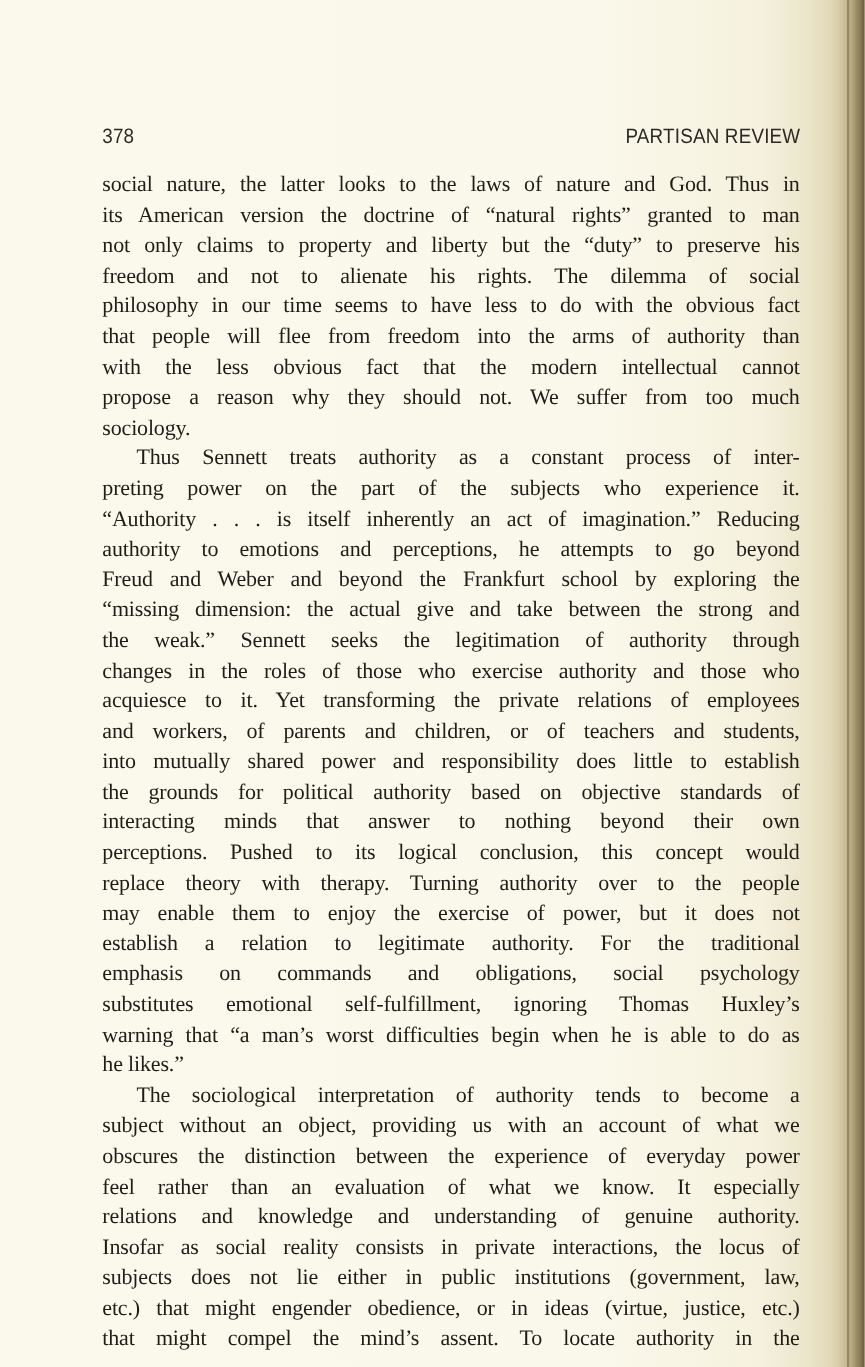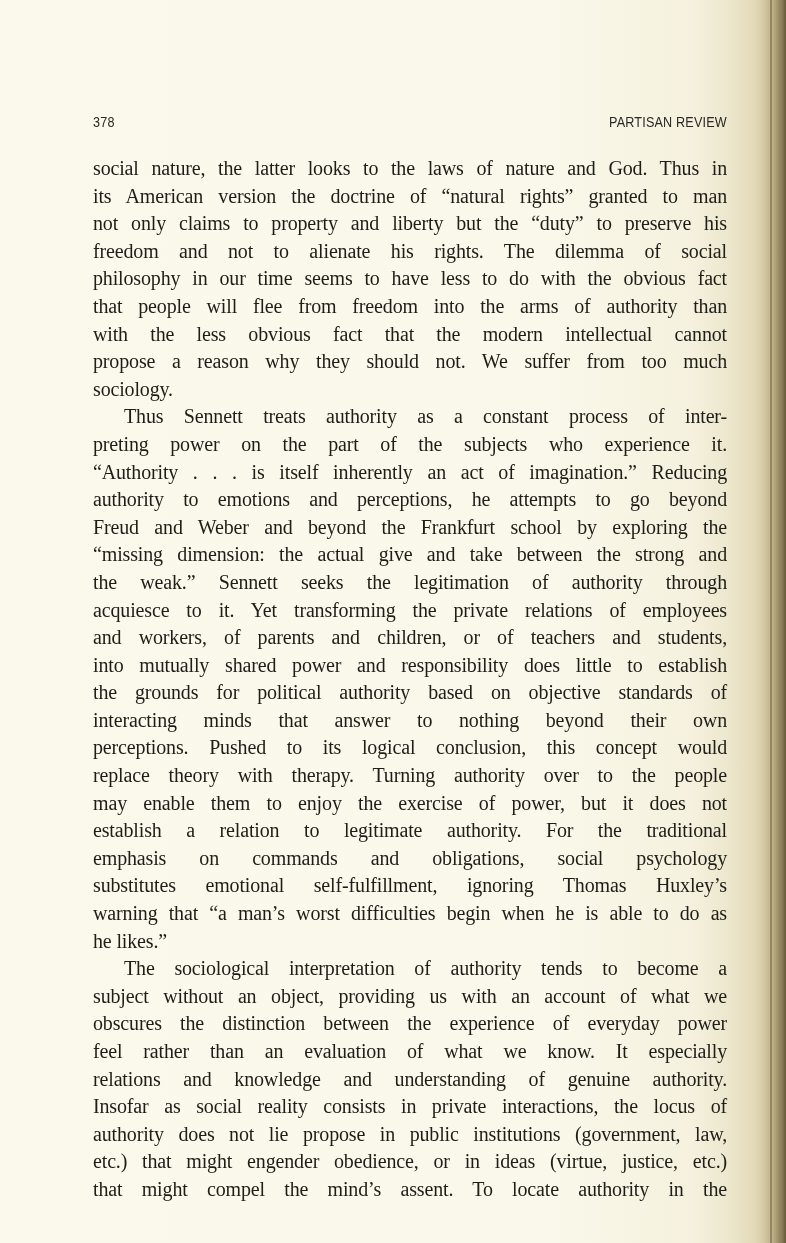--- a/index.html
+++ b/index.html
@@ -13,21 +13,21 @@
     position: absolute; top: 0; right: 0; width: 24px; height: 1243px;
     background: linear-gradient(90deg, rgba(160,145,100,0) 0%, rgba(160,145,100,0.25) 40%, rgba(120,105,70,0.55) 85%, rgba(90,80,50,0.8) 100%);
   }
   .page-edge-line {
     position: absolute; top: 0; right: 14px; width: 2px; height: 1243px;
     background: #6e6041; opacity: 0.55;
   }
   .running-head {
     position: absolute; top: 114px; left: 93px; width: 634px; height: 22px;
     font-family: "Liberation Sans", "DejaVu Sans", sans-serif;
-    font-size: 14px; color: #2a2824; letter-spacing: 0.2px;
+    font-size: 19px; color: #2a2824; letter-spacing: 0.2px;
   }
   .running-head .folio { position: absolute; left: 0; top: 0; transform: scaleX(0.9); transform-origin: left; }
   .running-head .journal { position: absolute; right: 0; top: 0; transform: scaleX(0.9); transform-origin: right; }
   .body-text {
     position: absolute; top: 155px; left: 93px; width: 634px;
   }
   .line {
     display: block; height: 27.6px; line-height: 27.6px;
     font-size: 20px; white-space: nowrap;
     text-align: justify; text-align-last: justify;
@@ -60,20 +60,21 @@
       <span class="line last">sociology.</span>
     </div>
     <div>
       <span class="line indent">Thus Sennett treats authority as a constant process of inter-</span>
       <span class="line">preting power on the part of the subjects who experience it.</span>
       <span class="line">“Authority . . . is itself inherently an act of imagination.” Reducing</span>
       <span class="line">authority to emotions and perceptions, he attempts to go beyond</span>
       <span class="line">Freud and Weber and beyond the Frankfurt school by exploring the</span>
       <span class="line">“missing dimension: the actual give and take between the strong and</span>
       <span class="line">the weak.” Sennett seeks the legitimation of authority through</span>
+      <span class="line">changes in the roles of those who exercise authority and those who</span>
       <span class="line">acquiesce to it. Yet transforming the private relations of employees</span>
       <span class="line">and workers, of parents and children, or of teachers and students,</span>
       <span class="line">into mutually shared power and responsibility does little to establish</span>
       <span class="line">the grounds for political authority based on objective standards of</span>
       <span class="line">interacting minds that answer to nothing beyond their own</span>
       <span class="line">perceptions. Pushed to its logical conclusion, this concept would</span>
       <span class="line">replace theory with therapy. Turning authority over to the people</span>
       <span class="line">may enable them to enjoy the exercise of power, but it does not</span>
       <span class="line">establish a relation to legitimate authority. For the traditional</span>
       <span class="line">emphasis on commands and obligations, social psychology</span>
@@ -81,17 +82,17 @@
       <span class="line">warning that “a man’s worst difficulties begin when he is able to do as</span>
       <span class="line last">he likes.”</span>
     </div>
     <div>
       <span class="line indent">The sociological interpretation of authority tends to become a</span>
       <span class="line">subject without an object, providing us with an account of what we</span>
       <span class="line">obscures the distinction between the experience of everyday power</span>
       <span class="line">feel rather than an evaluation of what we know. It especially</span>
       <span class="line">relations and knowledge and understanding of genuine authority.</span>
       <span class="line">Insofar as social reality consists in private interactions, the locus of</span>
-      <span class="line">authority does not lie propose in public institutions (government, law,</span>
+      <span class="line">subjects does not lie either in public institutions (government, law,</span>
       <span class="line">etc.) that might engender obedience, or in ideas (virtue, justice, etc.)</span>
       <span class="line">that might compel the mind’s assent. To locate authority in the</span>
     </div>
   </div>
 
 </body></html>

